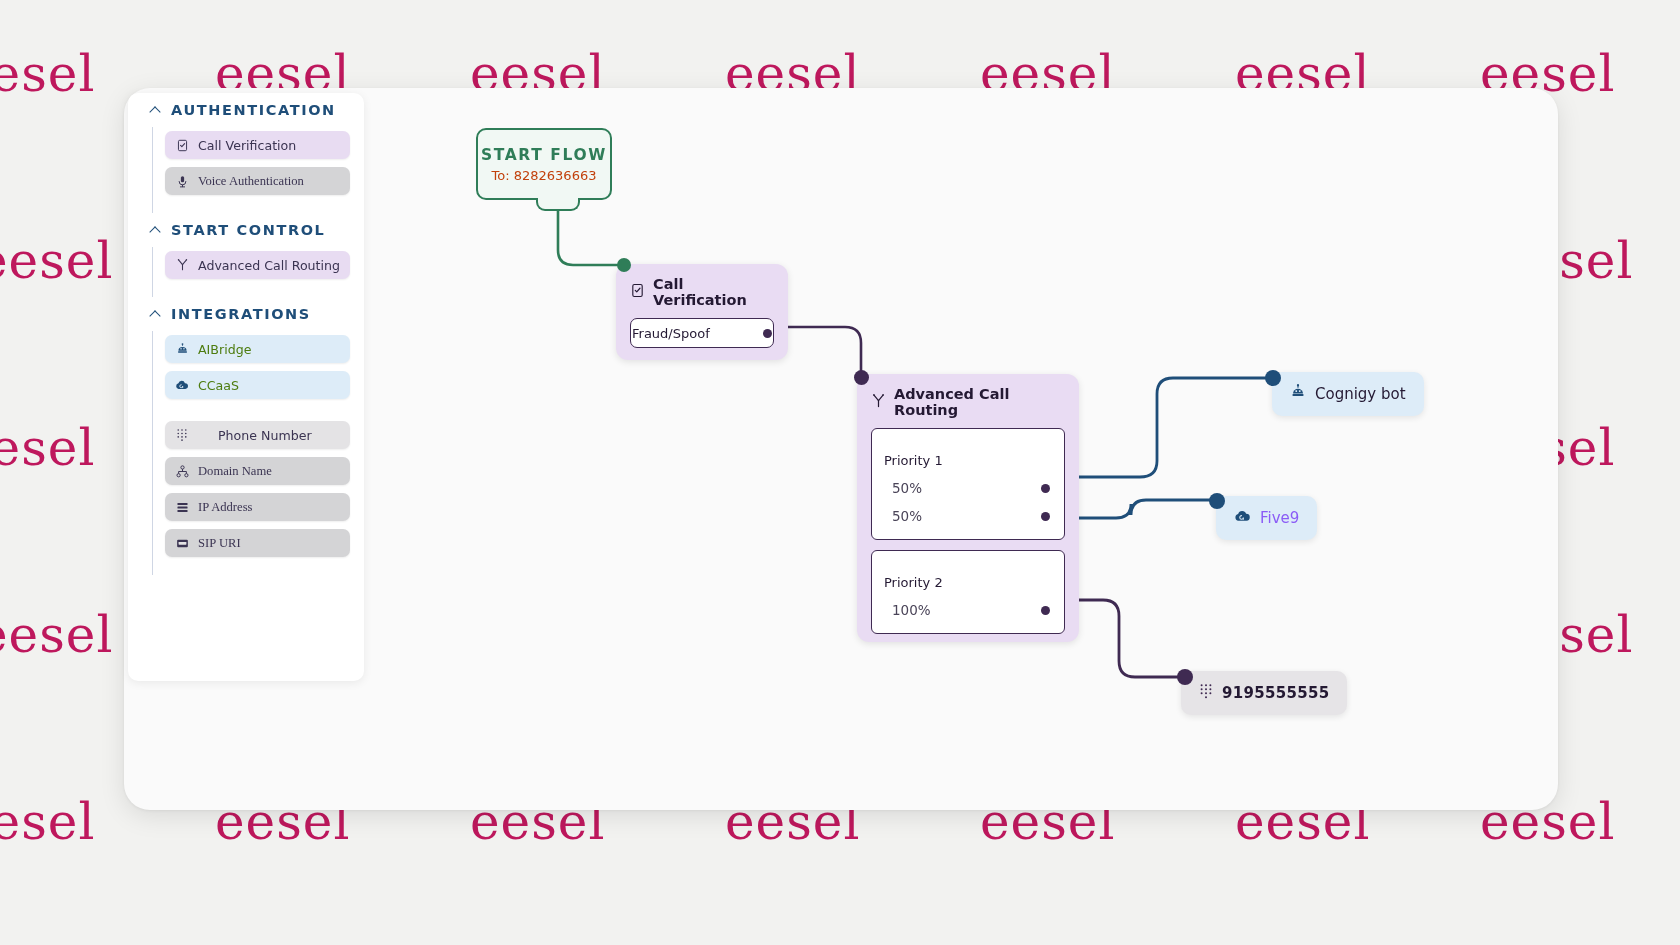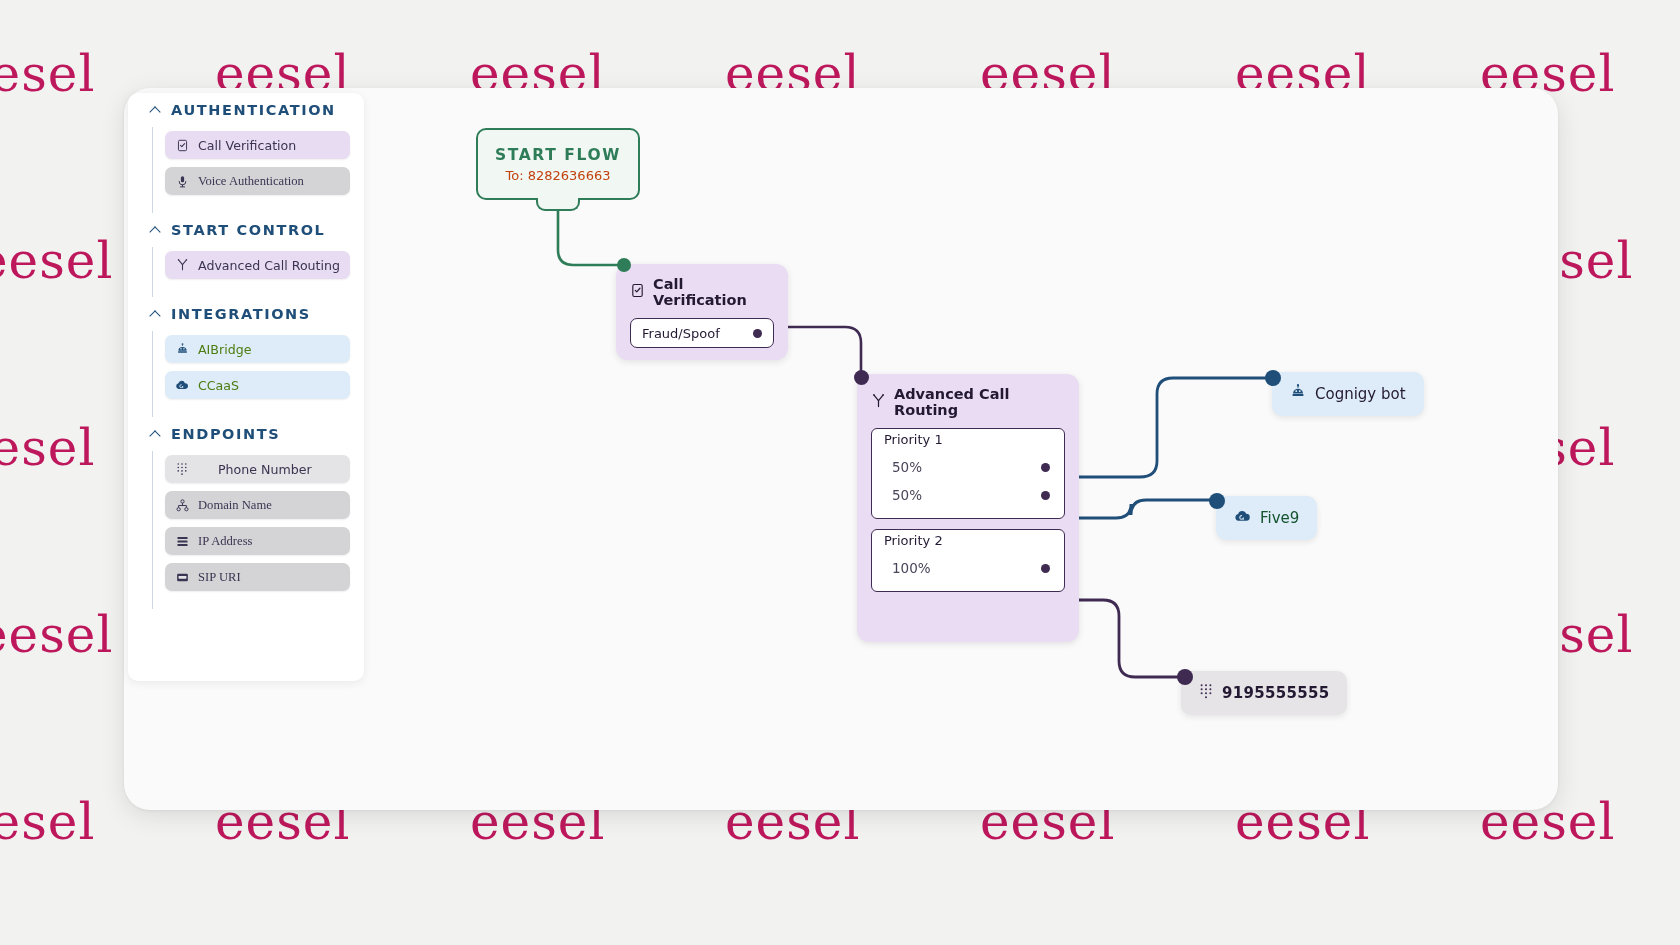--- a/index.html
+++ b/index.html
@@ -114,21 +114,21 @@
   .item .ic svg { display:block; }
 
   
   #canvas { position: absolute; inset: 0; }
   svg#edges { position:absolute; left:0; top:0; width:1680px; height:945px; pointer-events:none; }
 
   .node { position: absolute; box-sizing: border-box; }
 
   
   #start-flow {
-    left: 476px; top: 128px; width: 164px; height: 72px;
+    left: 476px; top: 128px; width: 136px; height: 72px;
     background: #f1f8f4;
     border: 2.5px solid #2f7d58;
     border-radius: 10px;
     display: flex; flex-direction: column;
     align-items: center; justify-content: center;
     gap: 4px;
   }
   #start-flow .t1 {
     font-size: 15.5px; font-weight: 700; letter-spacing: 1.6px; color: #2f7d58;
   }
@@ -154,61 +154,61 @@
     padding: 12px 14px 0 14px;
   }
   #call-verification .title {
     display:flex; align-items:center; gap: 8px;
     font-size: 14.5px; font-weight: 700; color: #241933;
     margin-bottom: 10px;
   }
   .pill {
     display:flex; align-items:center; justify-content: space-between;
     background:#ffffff; border: 1.8px solid #3f2a52;
-    border-radius: 7px; height: 28px; padding: 0 11px;
+    border-radius: 7px; height: 28px; padding: 0 1px;
     font-size: 13px; color:#241933;
   }
   .pill .dot { width: 9px; height: 9px; border-radius: 50%; background:#3f2a52; }
 
   
   #advanced-routing {
     left: 857px; top: 374px; width: 222px; height: 268px;
     background: #e9dcf3; border-radius: 12px;
     box-shadow: 0 2px 7px rgba(0,0,0,0.10);
     padding: 12px 14px 0 14px;
   }
   #advanced-routing .title {
     display:flex; align-items:center; gap: 8px;
     font-size: 14.5px; font-weight: 700; color: #241933;
     margin-bottom: 10px;
   }
   .prio-box {
     background:#ffffff; border: 1.8px solid #3f2a52; border-radius: 6px;
-    margin-bottom: 10px; padding: 3px 0 9px 0;
+    margin-bottom: 10px; padding: 24px 0 9px 0;
   }
   .prio-box .plabel { font-size: 13px; color:#241933; padding: 0 12px 6px 12px; }
   .prio-row {
     display:flex; align-items:center; justify-content:space-between;
     padding: 6px 14px 6px 20px;
     font-size: 13.5px; color:#4a4458;
   }
   .prio-row .dot { width: 9px; height: 9px; border-radius:50%; background:#3f2a52; }
 
   
   .endpoint {
     display:flex; align-items:center; gap: 9px;
     border-radius: 10px; padding: 0 18px;
     height: 44px;
     box-shadow: 0 2px 6px rgba(0,0,0,0.09);
     font-size: 15px;
   }
   #cognigy-bot { left: 1272px; top: 372px; }
   #cognigy-bot .endpoint { background:#ddecf8; color:#241933; }
   #five9 { left: 1216px; top: 496px; }
-  #five9 .endpoint { background:#ddecf8; color:#14532d; }
+  #five9 .endpoint { background:#ddecf8; color:#8b5cf6; }
   #phone-endpoint { left: 1181px; top: 671px; }
   #phone-endpoint .endpoint { background:#e6e4e7; color:#241933; font-weight:700; letter-spacing:0.3px; }
 
   .handle { position:absolute; border-radius:50%; }
   .handle.green { background:#2f7d58; }
   .handle.purple { background:#3f2a52; }
   .handle.blue { background:#1f4e79; }
 </style>
 </head>
 <body>
@@ -332,24 +332,20 @@
         <div class="item blue">
           <span class="ic">
             <svg width="14" height="12" viewBox="0 0 18 14">
               <path d="M4.6 12 A3.6 3.6 0 0 1 4.4 4.9 A4.4 4.4 0 0 1 12.8 4.6 A3.4 3.4 0 0 1 13.2 12 Z" fill="#1f4e79"></path>
               <path d="M8 6.6 A1.9 1.9 0 1 0 9.9 8.5 L9.9 10.4" fill="none" stroke="#ddecf8" stroke-width="1.1" stroke-linecap="round"></path>
             </svg>
           </span>
           <span>CCaaS</span>
         </div>
       </div>
-      <div class="section-header">
-        <span class="chevron-up"></span>
-        <span>ENDPOINTS</span>
-      </div>
       <div class="section-body">
         <div class="item lgrey">
           <span class="ic">
             <svg width="12" height="14" viewBox="0 0 14 16">
               <g fill="#3b3452">
                 <circle cx="2.6" cy="2.2" r="0.95"></circle>
                 <circle cx="7" cy="2.2" r="0.95"></circle>
                 <circle cx="11.4" cy="2.2" r="0.95"></circle>
                 <circle cx="2.6" cy="6.2" r="0.95"></circle>
                 <circle cx="7" cy="6.2" r="0.95"></circle>

